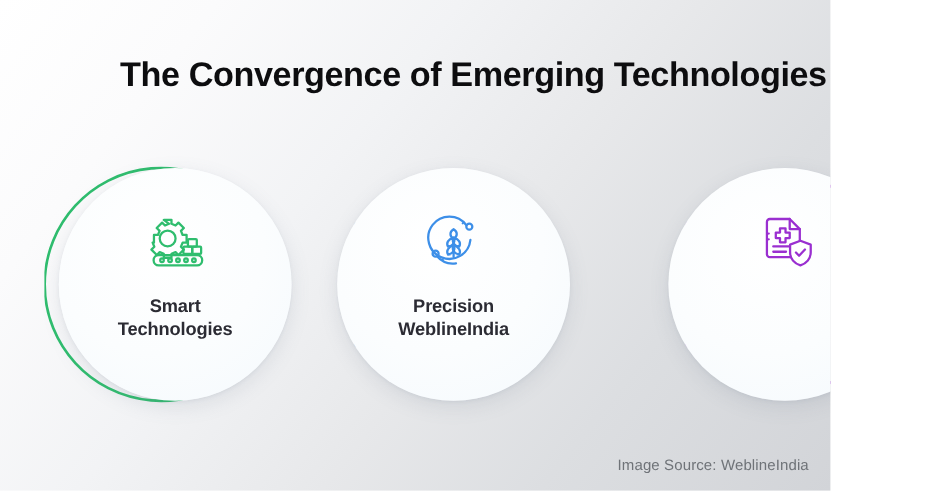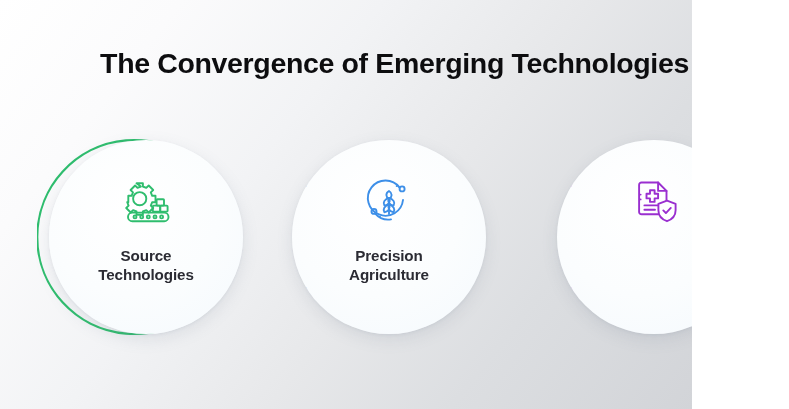--- a/index.html
+++ b/index.html
@@ -62,21 +62,21 @@
     z-index: 4;
   }
 
   .card {
     position: absolute;
     top: 0;
     width: 218px;
     height: 218px;
   }
   .card.c0 { left: 37px; }
-  .card.c1 { left: 280px; }
+  .card.c1 { left: 269px; }
   .card.c2 { left: 545px; }
 
   
   .ring {
     position: absolute;
     top: 0;
     left: 0;
     width: 218px;
     height: 218px;
     z-index: 1;
@@ -198,21 +198,21 @@
             <rect x="9.0" y="33.6" width="40.5" height="8.6" rx="4.3"></rect>
 
             <circle cx="16.0" cy="37.9" r="1.5"></circle>
             <circle cx="22.7" cy="37.9" r="1.5"></circle>
             <circle cx="29.3" cy="37.9" r="1.5"></circle>
             <circle cx="36.0" cy="37.9" r="1.5"></circle>
             <circle cx="42.6" cy="37.9" r="1.5"></circle>
           </svg>
         </div>
         <div class="card-label">
-          <span class="ln">Source</span>
+          <span class="ln">Smart</span>
           <span class="ln">Technologies</span>
         </div>
       </div>
     </div>
 
     <div class="card c1">
       <svg class="ring" viewBox="0 0 218 218" aria-hidden="true">
 
         <path d="M 156.5 32.2 A 97 97 0 0 0 27.5 59.0" fill="none" stroke="#3d8fe8" stroke-width="2.2" stroke-linecap="round"></path>
 
@@ -237,21 +237,21 @@
 
             <path d="M24 13.0 c-3.5 2.0 -3.5 6.0 0 8.0 3.5-2.0 3.5-6.0 0-8.0 z"></path>
             <path d="M24 20.0 c-4.6 1.2 -6.4 4.6 -4.6 7.6 4.1-0.6 6.4-4.0 4.6-7.6 z"></path>
             <path d="M24 20.0 c4.6 1.2 6.4 4.6 4.6 7.6 -4.1-0.6 -6.4-4.0 -4.6-7.6 z"></path>
             <path d="M24 26.6 c-4.6 1.2 -6.4 4.6 -4.6 7.6 4.1-0.6 6.4-4.0 4.6-7.6 z"></path>
             <path d="M24 26.6 c4.6 1.2 6.4 4.6 4.6 7.6 -4.1-0.6 -6.4-4.0 -4.6-7.6 z"></path>
           </svg>
         </div>
         <div class="card-label">
           <span class="ln">Precision</span>
-          <span class="ln">Agriculture</span>
+          <span class="ln">WeblineIndia</span>
         </div>
       </div>
     </div>
 
     <div class="card c2">
       <svg class="ring" viewBox="0 0 218 218" aria-hidden="true">
         <path d="M 156.5 32.2 A 97 97 0 0 0 27.5 59.0" fill="none" stroke="#9a2fd0" stroke-width="2.2" stroke-linecap="round"></path>
         <path d="M 27.5 159.0 A 97 97 0 0 0 156.5 185.8" fill="none" stroke="#9a2fd0" stroke-width="2.2" stroke-linecap="round"></path>
         <path d="M 156.5 32.2 L 181 50 L 181 78" fill="none" stroke="#9a2fd0" stroke-width="2.2" stroke-linecap="round" stroke-linejoin="round"></path>
         <path d="M 156.5 185.8 L 181 168 L 181 140" fill="none" stroke="#9a2fd0" stroke-width="2.2" stroke-linecap="round" stroke-linejoin="round"></path>
@@ -276,14 +276,15 @@
             <path d="M34.3 31.4 l2.6 2.7 4.9-5.2"></path>
           </svg>
         </div>
         <div class="card-label">
         </div>
       </div>
     </div>
 
   </div>
 
+  <div class="credit">Image Source: WeblineIndia</div>
 
 </div>
 
 </body></html>

